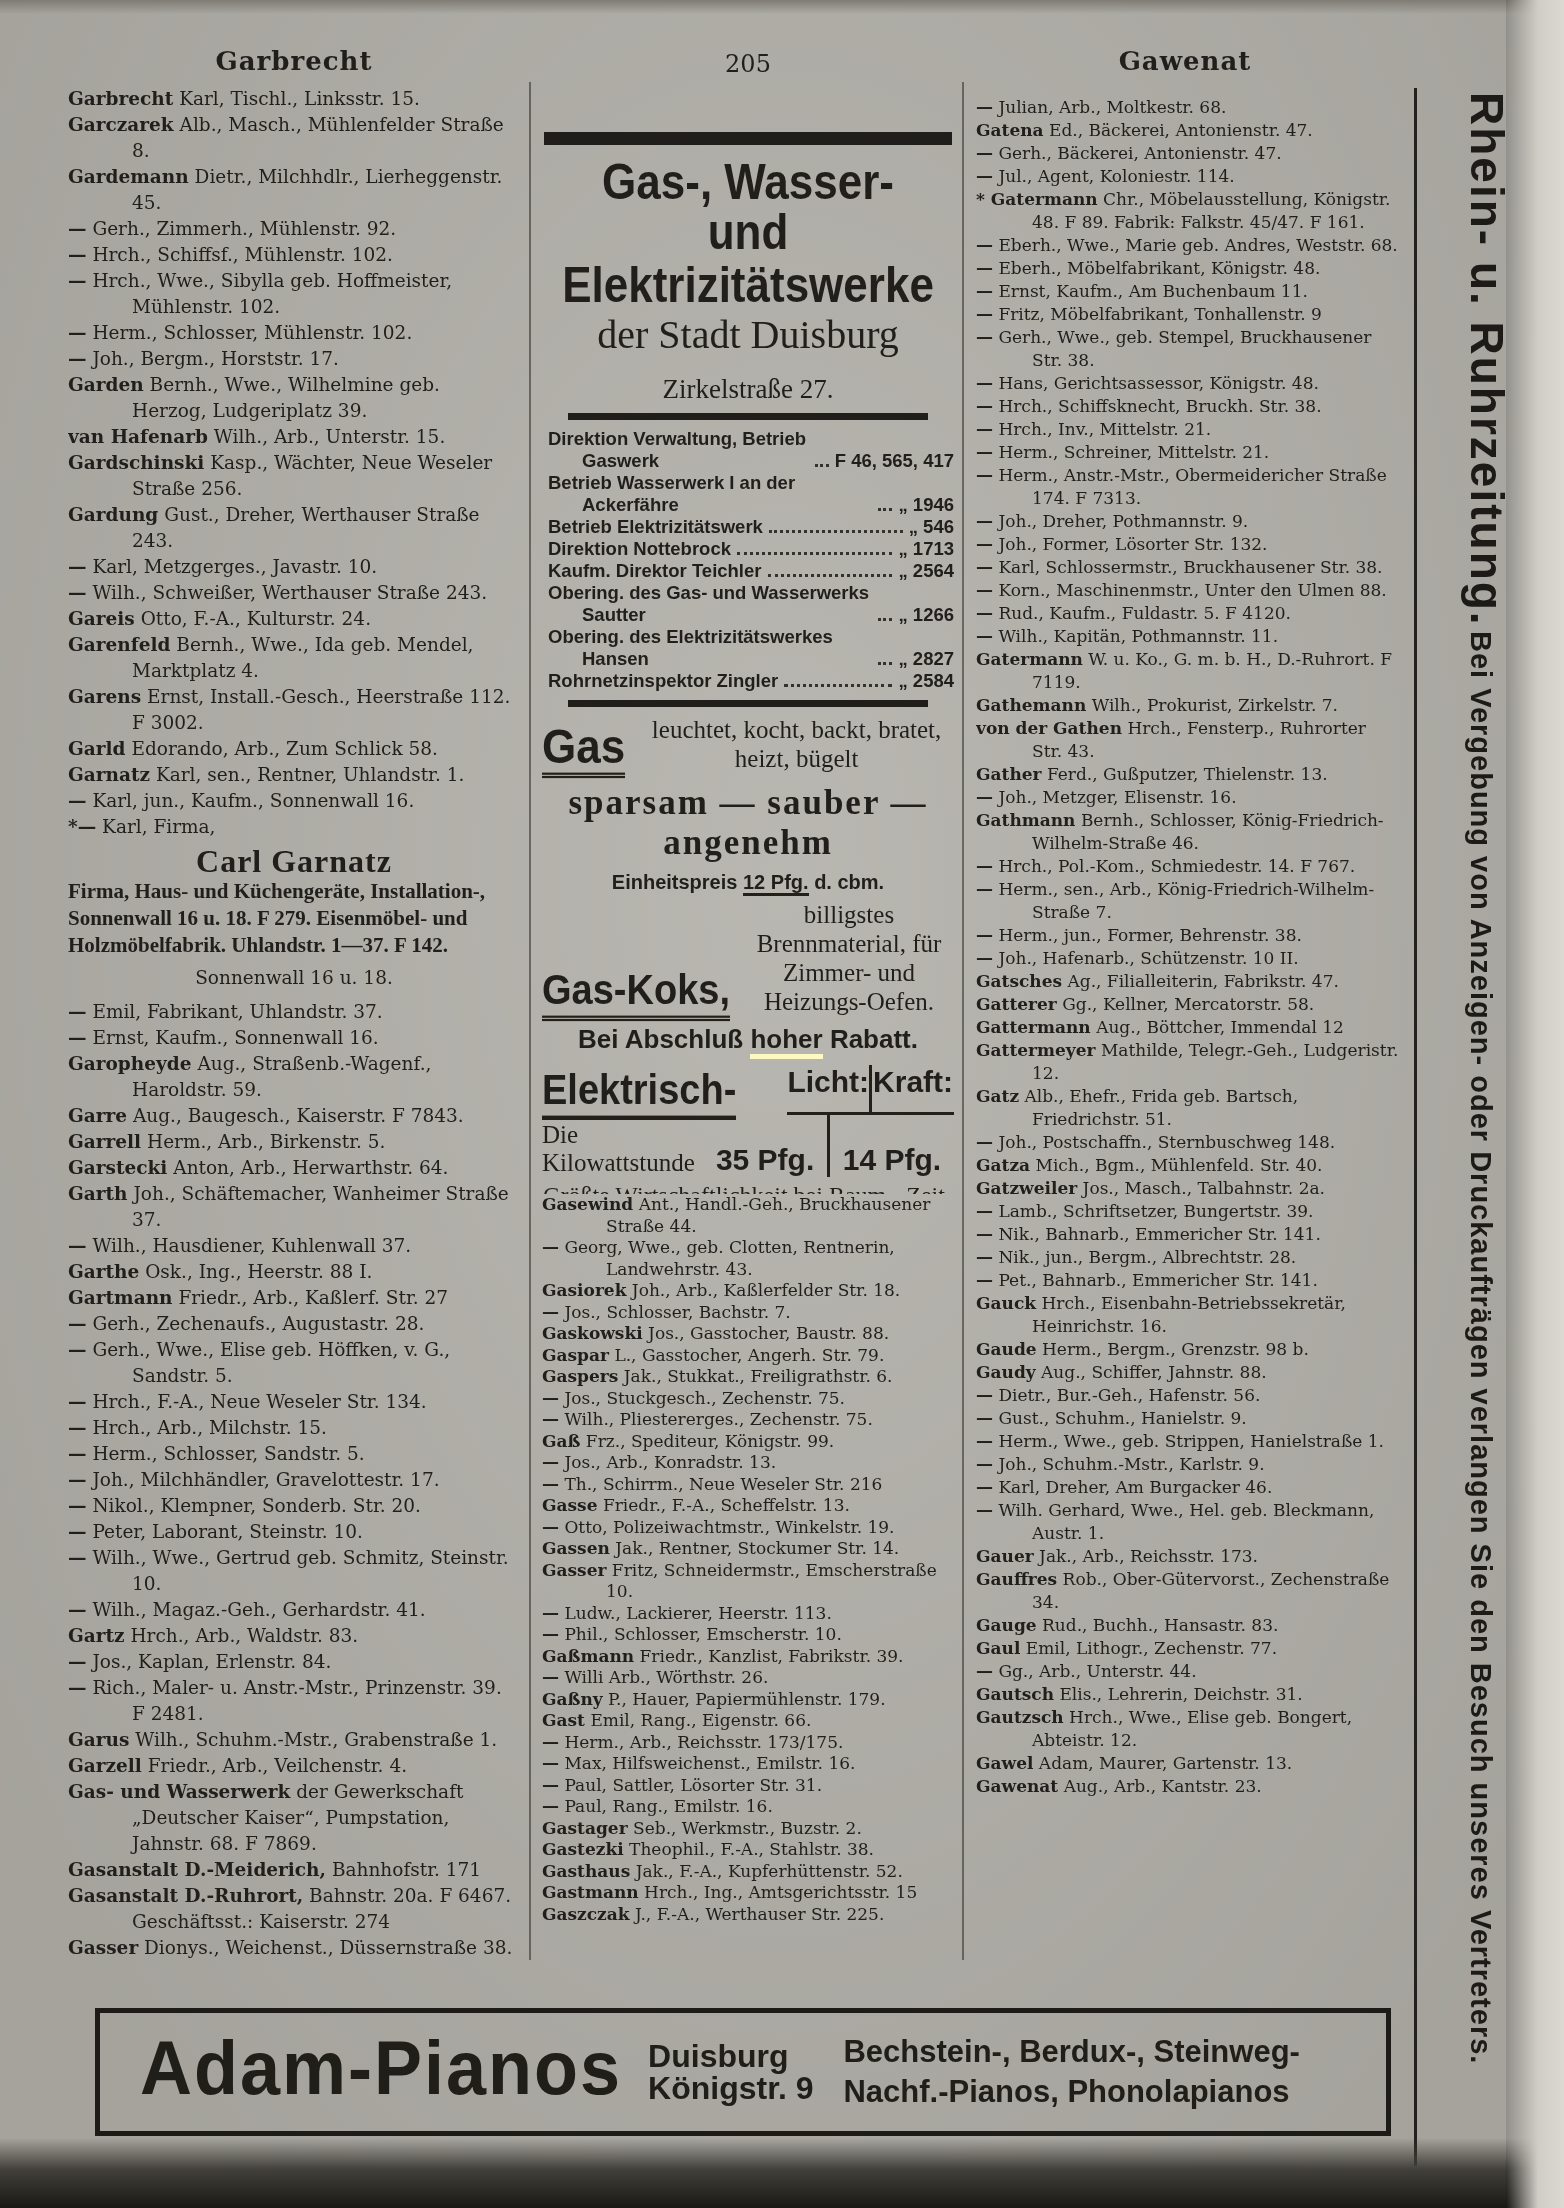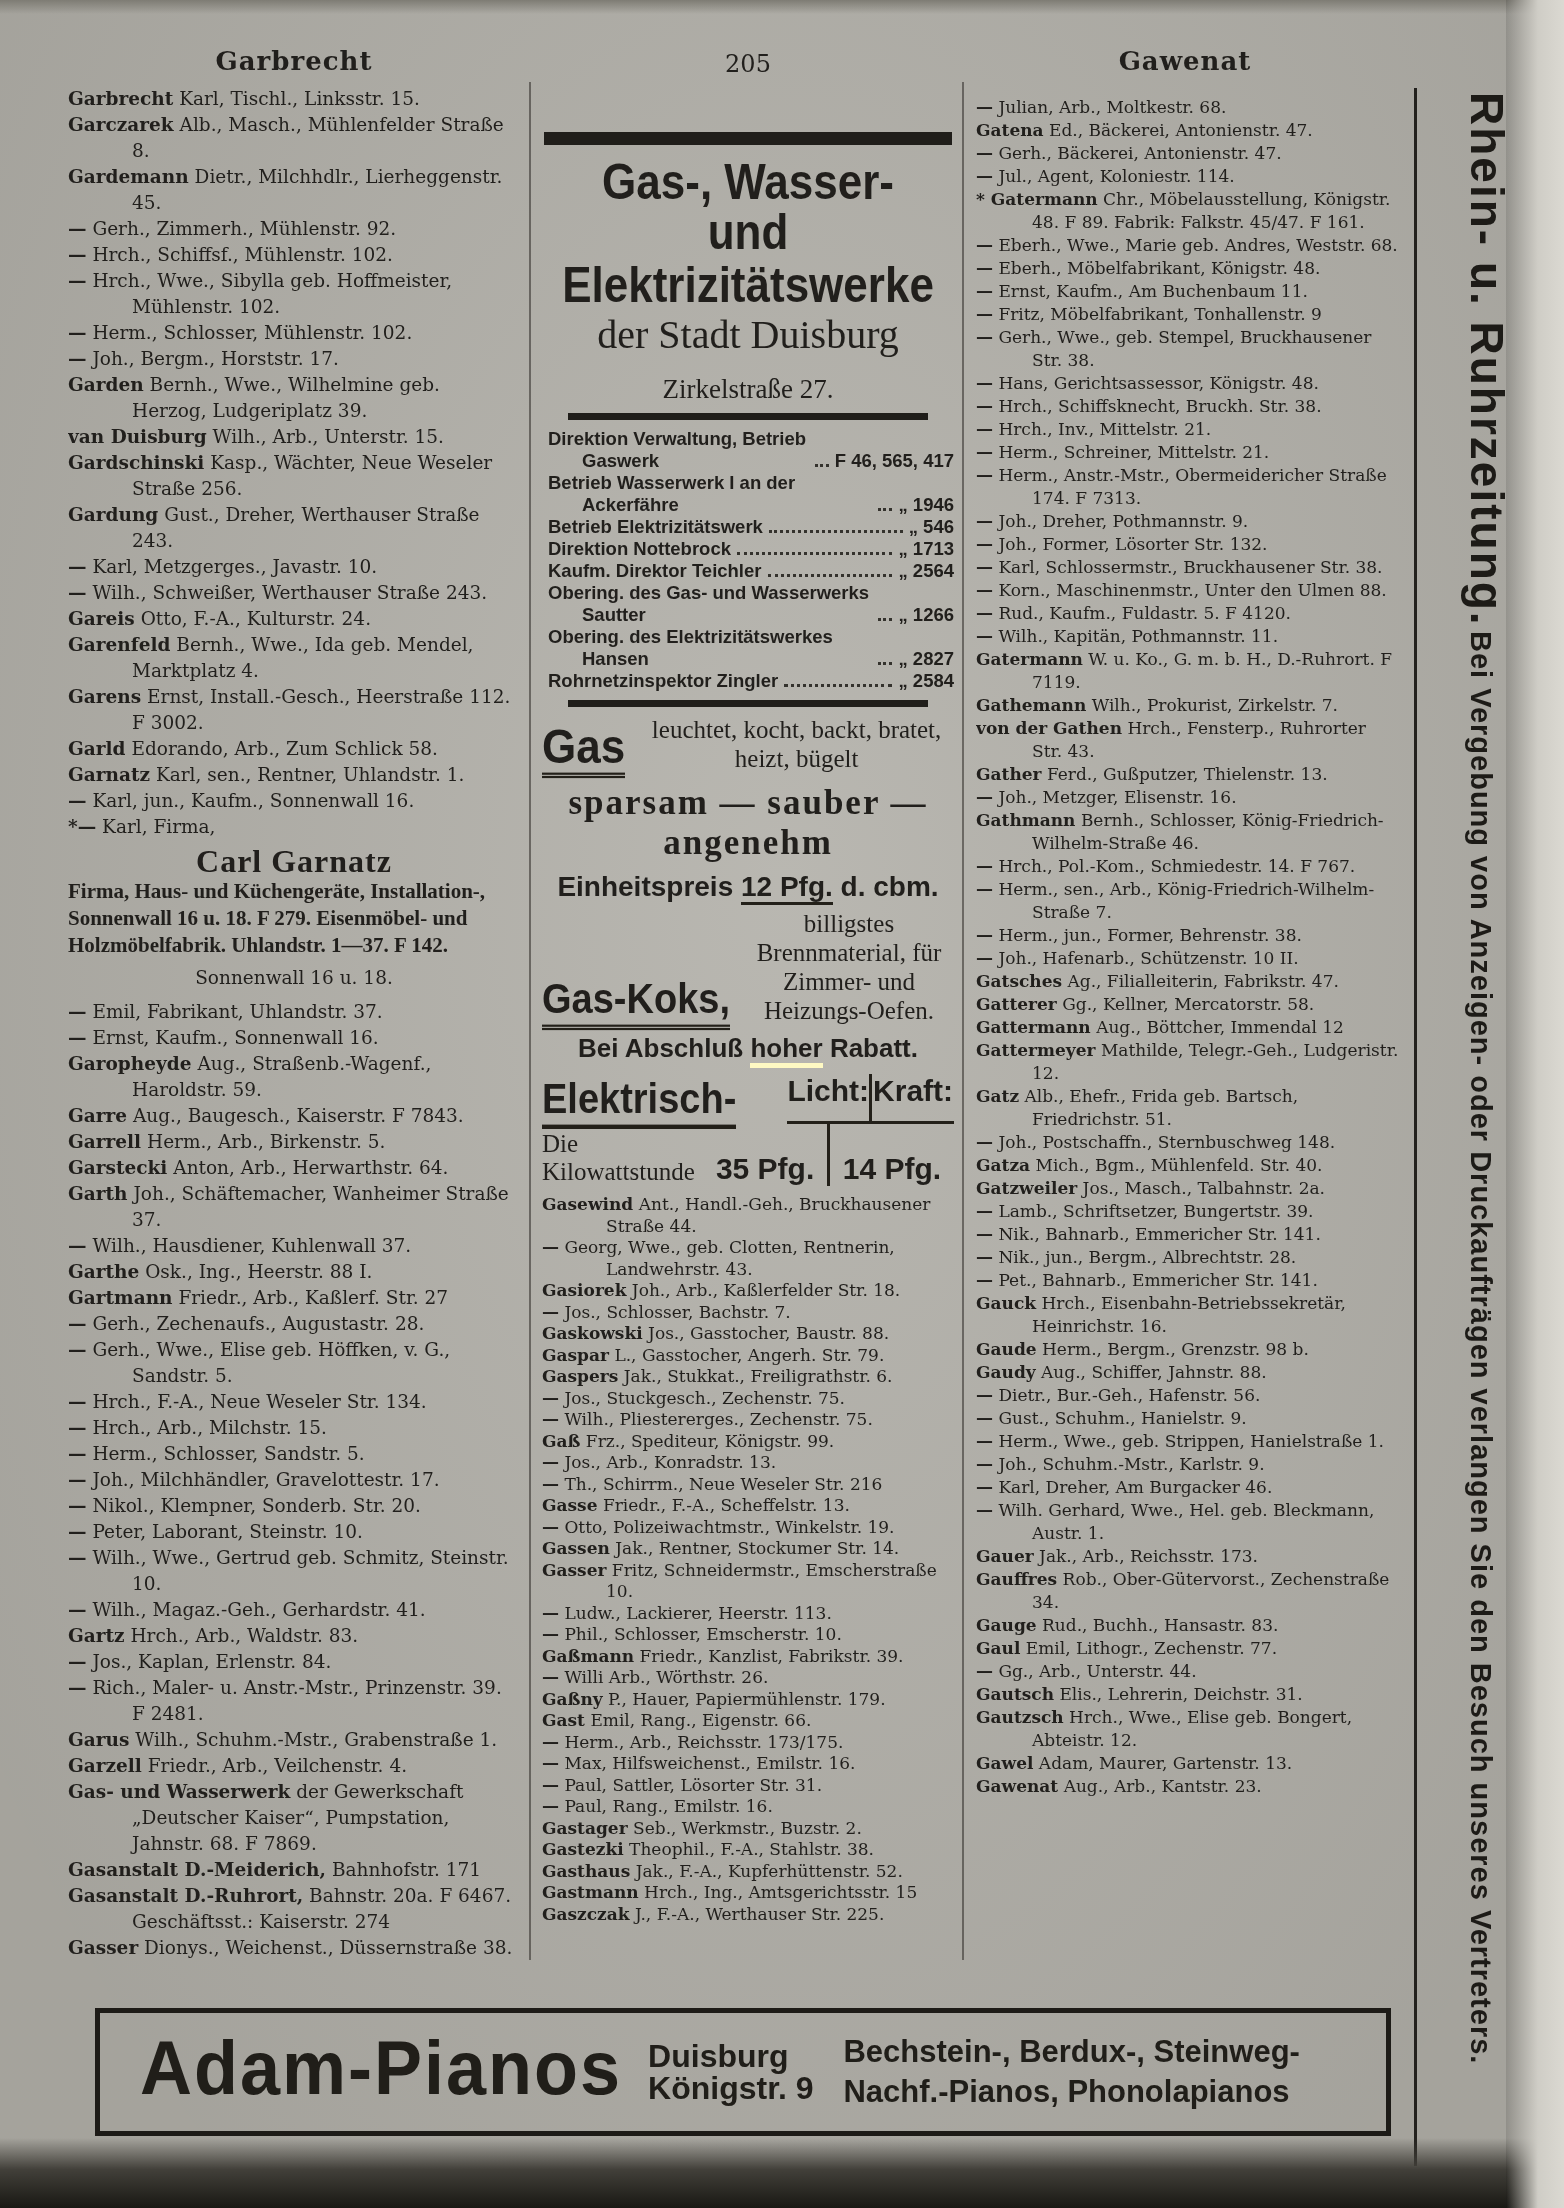--- a/index.html
+++ b/index.html
@@ -55,21 +55,21 @@
   .phone-row{display:flex;align-items:flex-end;}
   .plabel{padding-left:34px;text-indent:-34px;}
   .dots{flex:1;min-width:14px;border-bottom:3px dotted #34322d;margin:0 6px 5px 6px;}
   .pnum{white-space:nowrap;}
   .gas-row{display:flex;margin-top:6px;align-items:flex-end;}
   .biglead{font-weight:bold;font-size:44px;line-height:44px;border-bottom:5px double #232019;
            padding-bottom:2px;margin-right:14px;white-space:nowrap;transform:scaleY(1.1);transform-origin:top;}
   .gas-row .rtext{font-family:"Liberation Serif",serif;font-size:25px;line-height:29px;text-align:center;flex:1;}
   .tagline{font-family:"Liberation Serif",serif;font-weight:bold;font-size:35px;text-align:center;
            margin-top:10px;letter-spacing:2px;}
-  .price{font-weight:bold;font-size:28px;text-align:center;margin-top:8px;}
+  .price{font-weight:bold;font-size:20px;text-align:center;margin-top:8px;}
   .price .u{border-bottom:3px solid #232019;}
   .note{font-weight:bold;font-size:26px;text-align:center;margin-top:8px;}
   .note .u{border-bottom:5px solid #fef9c3;}
   .elek{margin-top:10px;}
   .elek-head{display:flex;gap:37px;}
   .elek-head .biglead{border-bottom:4px solid #232019;}
   .elek-cols{flex:1;display:flex;font-weight:bold;font-size:30px;text-align:center;
              border-bottom:3px solid #232019;}
   .elek-cols span{flex:1;}
   .elek-cols .div{flex:0 0 3px;background:#232019;}
@@ -123,21 +123,21 @@
       <p class="entry"><span class="lead">—</span> <span>Hrch., Schiffsf., Mühlenstr. 102.</span></p>
 
       <p class="entry"><span class="lead">—</span> <span>Hrch., Wwe., Sibylla geb. Hoffmeister, Mühlenstr. 102.</span></p>
 
       <p class="entry"><span class="lead">—</span> <span>Herm., Schlosser, Mühlenstr. 102.</span></p>
 
       <p class="entry"><span class="lead">—</span> <span>Joh., Bergm., Horststr. 17.</span></p>
 
       <p class="entry"><span class="lead">Garden</span> <span>Bernh., Wwe., Wilhelmine geb. Herzog, Ludgeriplatz 39.</span></p>
 
-      <p class="entry"><span class="lead">van Duisburg</span> <span>Wilh., Arb., Unterstr. 15.</span></p>
+      <p class="entry"><span class="lead">van Hafenarb</span> <span>Wilh., Arb., Unterstr. 15.</span></p>
 
       <p class="entry"><span class="lead">Gardschinski</span> <span>Kasp., Wächter, Neue Weseler Straße 256.</span></p>
 
       <p class="entry"><span class="lead">Gardung</span> <span>Gust., Dreher, Werthauser Straße 243.</span></p>
 
       <p class="entry"><span class="lead">—</span> <span>Karl, Metzgerges., Javastr. 10.</span></p>
 
       <p class="entry"><span class="lead">—</span> <span>Wilh., Schweißer, Werthauser Straße 243.</span></p>
 
       <p class="entry"><span class="lead">Gareis</span> <span>Otto, F.-A., Kulturstr. 24.</span></p>

